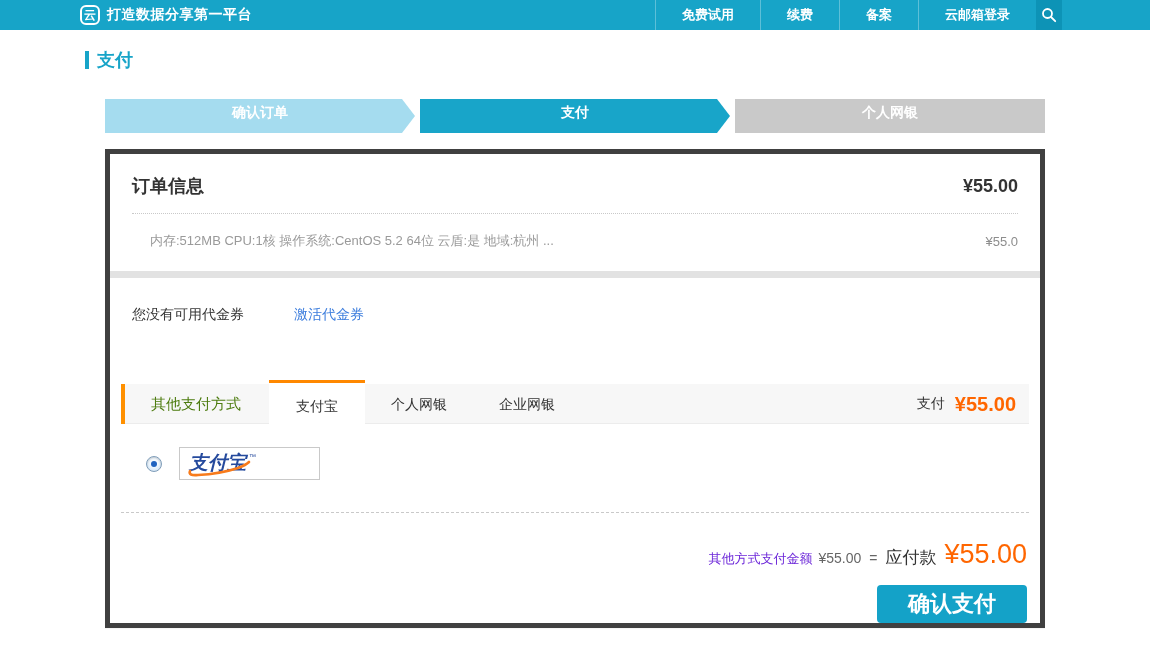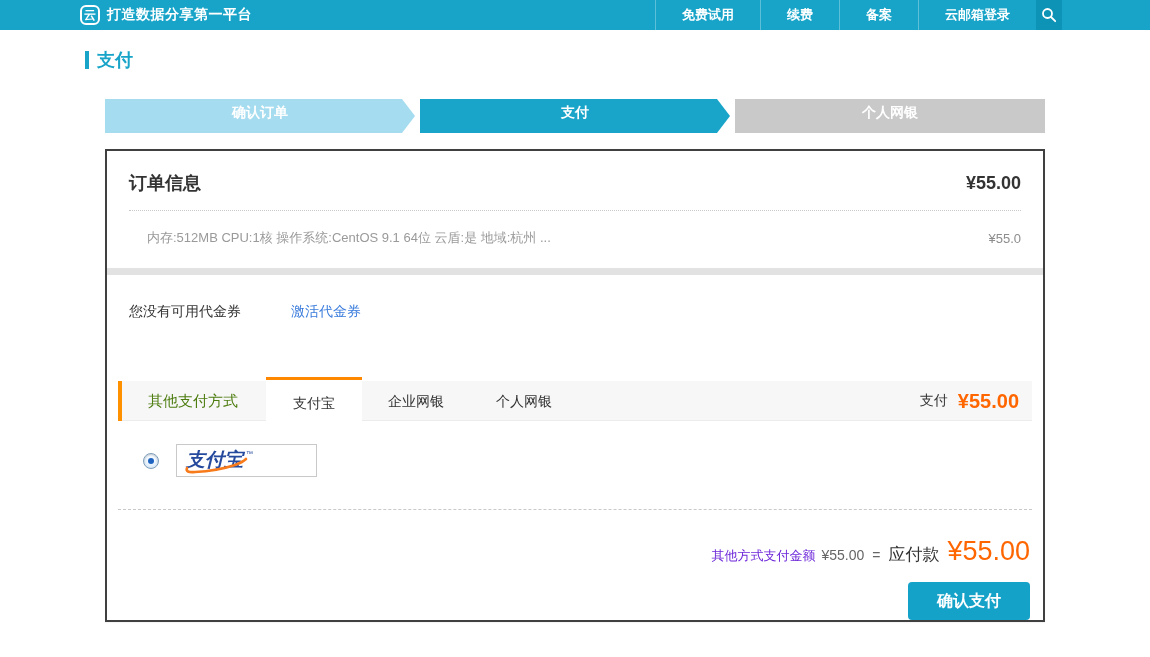--- a/index.html
+++ b/index.html
@@ -24,21 +24,21 @@
   .container { width:940px; margin:0 auto; }
 
   
   .steps { display:flex; gap:5px; margin-top:27px; }
   .step { flex:1; height:34px; line-height:26px; text-align:center; color:#fff; font-size:14px; font-weight:bold; }
   .step.done   { background:#a5dcef; clip-path:polygon(0 0, calc(100% - 13px) 0, 100% 50%, calc(100% - 13px) 100%, 0 100%); }
   .step.active { background:#18a5c9; clip-path:polygon(0 0, calc(100% - 13px) 0, 100% 50%, calc(100% - 13px) 100%, 0 100%); }
   .step.pending{ background:#c9c9c9; }
 
   
-  .card { margin-top:16px; background:#fff; border:2px solid #404040; box-shadow:0 1px 1px rgba(0,0,0,.04); overflow:hidden; }
+  .card { margin-top:16px; background:#fff; border:5px solid #404040; box-shadow:0 1px 1px rgba(0,0,0,.04); overflow:hidden; }
 
   .order-head { display:flex; align-items:center; justify-content:space-between; padding:20px 22px 15px; }
   .order-title { font-size:18px; font-weight:bold; color:#333; }
   .order-total { font-size:18px; font-weight:bold; color:#333; }
   .dotted { border-top:1px dotted #c9c9c9; margin:0 22px; }
 
   .order-row { display:flex; align-items:center; padding:18px 22px 21px; }
   .item-name { font-size:13px; color:#555; font-weight:bold; white-space:nowrap; }
   .item-specs { font-size:13px; color:#9a9a9a; margin-left:18px; white-space:nowrap; flex:1; overflow:hidden; }
   .item-price { font-size:13px; color:#8d8d8d; margin-left:12px; }
@@ -69,21 +69,21 @@
 
   
   .summary { display:flex; align-items:baseline; justify-content:flex-end; padding:26px 13px 0 0; }
   .sum-other-label { font-size:13px; color:#6d28d9; }
   .sum-other-amount { font-size:14px; color:#666; margin-left:6px; }
   .sum-equals { font-size:14px; color:#666; margin:0 8px; }
   .sum-due-label { font-size:17px; color:#333; }
   .sum-due-amount { font-size:27px; color:#ff6600; margin-left:8px; }
 
   .btn-row { display:flex; justify-content:flex-end; padding:15px 13px 0 0; }
-  .confirm-btn { width:122px; height:38px; background:#14a2c8; color:#fff; font-size:16px; font-weight:bold; border:none; border-radius:4px; cursor:pointer; font-family:inherit; }
+  .confirm-btn { width:150px; height:38px; background:#14a2c8; color:#fff; font-size:22px; font-weight:bold; border:none; border-radius:4px; cursor:pointer; font-family:inherit; }
 </style>
 </head>
 <body>
 
 <div class="top-header">
   <div class="logo-box">
     <span>云</span>
   </div>
   <div class="brand">打造数据分享第一平台</div>
   <div class="top-nav">
@@ -115,37 +115,37 @@
 
   <div class="card">
 
     <div class="order-head">
       <div class="order-title">订单信息</div>
       <div class="order-total">¥55.00</div>
     </div>
     <div class="dotted"></div>
 
     <div class="order-row">
-      <div class="item-specs">内存:512MB CPU:1核 操作系统:CentOS 9.1 64位 云盾:是 地域:杭州 ...</div>
+      <div class="item-specs">内存:512MB CPU:1核 操作系统:CentOS 5.2 64位 云盾:是 地域:杭州 ...</div>
       <div class="item-price">¥55.0</div>
     </div>
 
     <div class="thick-divider"></div>
 
     <div class="voucher-row">
       <div class="voucher-msg">您没有可用代金券</div>
       <a class="voucher-link">激活代金券</a>
     </div>
 
     <div class="tabs-bar">
       <div class="tabs-accent"></div>
       <div class="pm-label">其他支付方式</div>
       <div class="tab active">支付宝</div>
+      <div class="tab">个人网银</div>
       <div class="tab">企业网银</div>
-      <div class="tab">个人网银</div>
       <div class="pay-wrap">
         <span class="pay-label">支付</span>
         <span class="pay-amount">¥55.00</span>
       </div>
     </div>
 
     <div class="alipay-row">
       <div class="radio">
         <div class="radio-dot"></div>
       </div>

